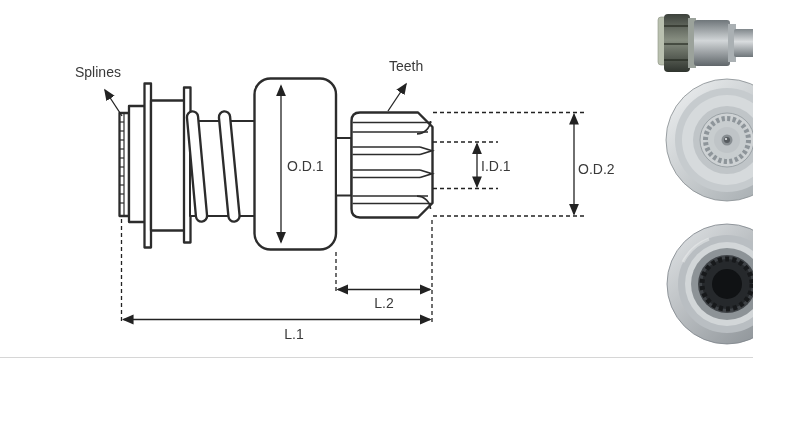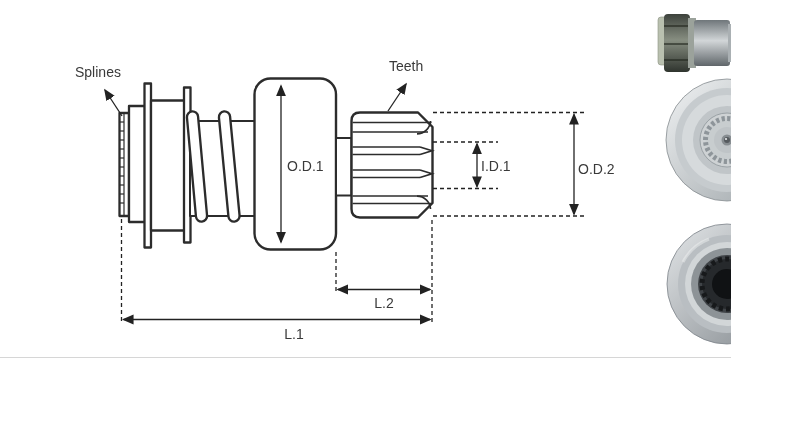--- a/index.html
+++ b/index.html
@@ -1,17 +1,17 @@
 <!DOCTYPE html>
 <html><head>
 <meta charset="utf-8">
 <style>
   html,body{margin:0;padding:0;background:#fff;}
   #stage{position:relative;width:731px;height:421px;background:#fff;overflow:hidden;
-         font-family:"Liberation Sans",sans-serif;}
+         font-family:"Liberation Sans",sans-serif;padding-left:22px;}
   #diagram{position:absolute;left:0;top:0;}
   #photos{position:absolute;left:640px;top:0;}
   .dim-text{font-family:"Liberation Sans",sans-serif;font-size:14px;fill:#3a3a3a;}
   .footer{position:absolute;left:0;top:357px;width:800px;height:64px;background:#fff;
           border-top:1px solid #d6d6d6;}
 </style>
 </head>
 <body>
 
 <div id="stage">

